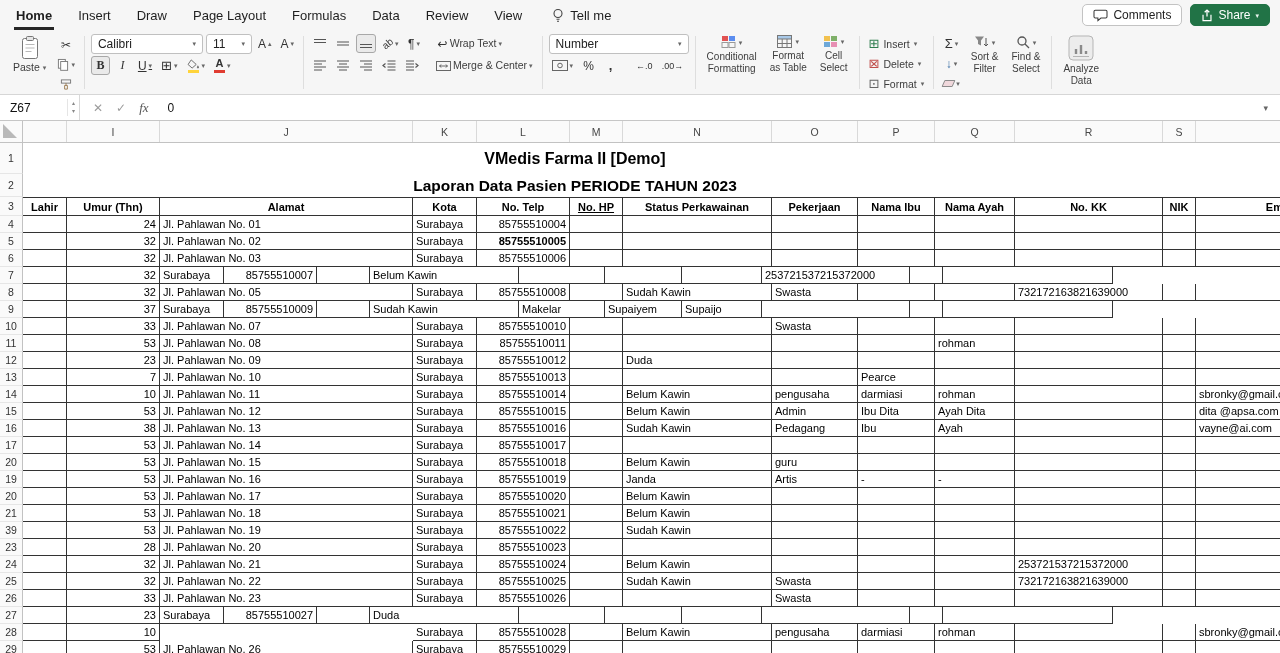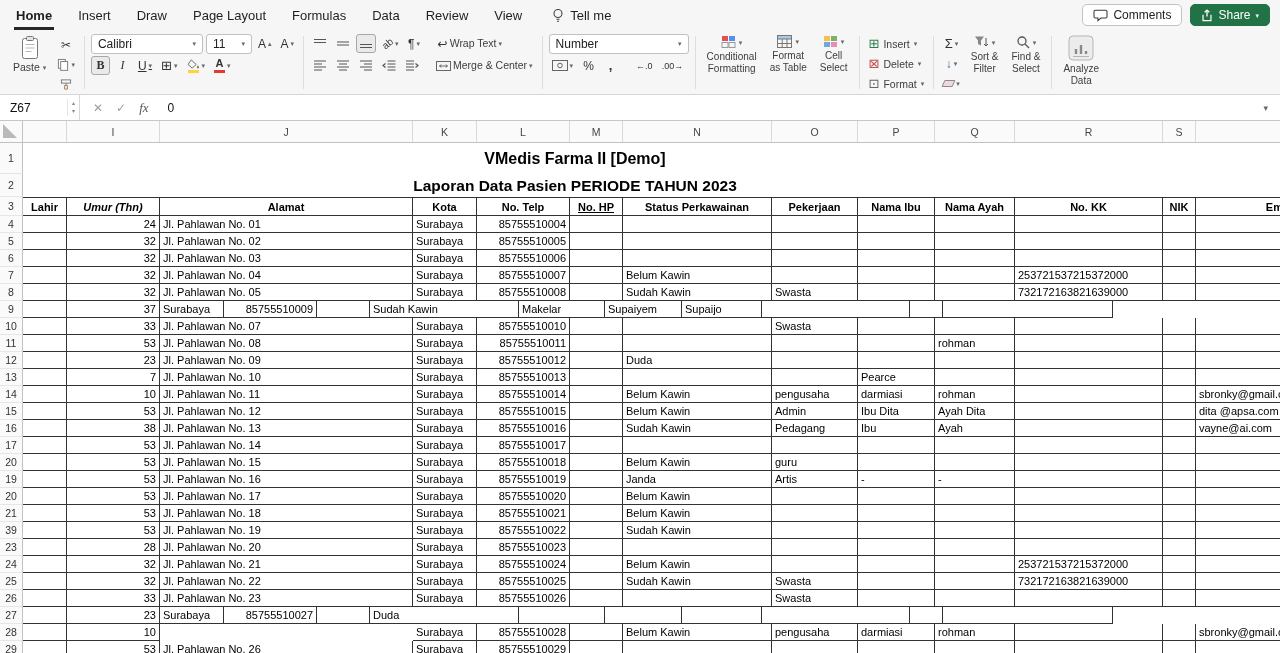--- a/index.html
+++ b/index.html
@@ -503,21 +503,21 @@
           <div class="title-text">VMedis Farma II [Demo]</div>
         </div>
         <div class="grid-row title-row r2">
           <div class="row-num">2</div>
           <div class="title-fill"></div>
           <div class="title-text">Laporan Data Pasien PERIODE TAHUN 2023</div>
         </div>
         <div class="grid-row header-row">
           <div class="row-num">3</div>
           <div class="cell" style="width: 44px;">Lahir</div>
-          <div class="cell" style="width: 93px; font-style: italic;">Umur (Thn)</div>
+          <div class="cell" style="width: 93px;">Umur (Thn)</div>
           <div class="cell" style="width: 253px;">Alamat</div>
           <div class="cell" style="width: 64px;">Kota</div>
           <div class="cell" style="width: 93px;">No. Telp</div>
           <div class="cell" style="width: 53px; text-decoration: underline;">No. HP</div>
           <div class="cell" style="width: 149px;">Status Perkawainan</div>
           <div class="cell" style="width: 86px;">Pekerjaan</div>
           <div class="cell" style="width: 77px;">Nama Ibu</div>
           <div class="cell" style="width: 80px;">Nama Ayah</div>
           <div class="cell" style="width: 148px;">No. KK</div>
           <div class="cell" style="width: 33px;">NIK</div>
@@ -538,21 +538,21 @@
           <div class="cell" style="width: 148px;"></div>
           <div class="cell" style="width: 33px;"></div>
           <div class="cell" style="width: 170px;"></div>
         </div>
         <div class="grid-row data-row">
           <div class="row-num">5</div>
           <div class="cell" style="width: 44px;"></div>
           <div class="cell" style="width: 93px; justify-content: flex-end;">32</div>
           <div class="cell" style="width: 253px;">Jl. Pahlawan No. 02</div>
           <div class="cell" style="width: 64px;">Surabaya</div>
-          <div class="cell" style="width: 93px; justify-content: flex-end;">85755510005</div>
+          <div class="cell" style="width: 93px; justify-content: flex-end; font-weight: bold;">85755510005</div>
           <div class="cell" style="width: 53px;"></div>
           <div class="cell" style="width: 149px;"></div>
           <div class="cell" style="width: 86px;"></div>
           <div class="cell" style="width: 77px;"></div>
           <div class="cell" style="width: 80px;"></div>
           <div class="cell" style="width: 148px;"></div>
           <div class="cell" style="width: 33px;"></div>
           <div class="cell" style="width: 170px;"></div>
         </div>
         <div class="grid-row data-row">
@@ -568,21 +568,20 @@
           <div class="cell" style="width: 77px;"></div>
           <div class="cell" style="width: 80px;"></div>
           <div class="cell" style="width: 148px;"></div>
           <div class="cell" style="width: 33px;"></div>
           <div class="cell" style="width: 170px;"></div>
         </div>
         <div class="grid-row data-row">
           <div class="row-num">7</div>
           <div class="cell" style="width: 44px;"></div>
           <div class="cell" style="width: 93px; justify-content: flex-end;">32</div>
-          <div class="cell" style="width: 253px;">Jl. Pahlawan No. 04</div>
           <div class="cell" style="width: 64px;">Surabaya</div>
           <div class="cell" style="width: 93px; justify-content: flex-end;">85755510007</div>
           <div class="cell" style="width: 53px;"></div>
           <div class="cell" style="width: 149px;">Belum Kawin</div>
           <div class="cell" style="width: 86px;"></div>
           <div class="cell" style="width: 77px;"></div>
           <div class="cell" style="width: 80px;"></div>
           <div class="cell" style="width: 148px;">253721537215372000</div>
           <div class="cell" style="width: 33px;"></div>
           <div class="cell" style="width: 170px;"></div>

